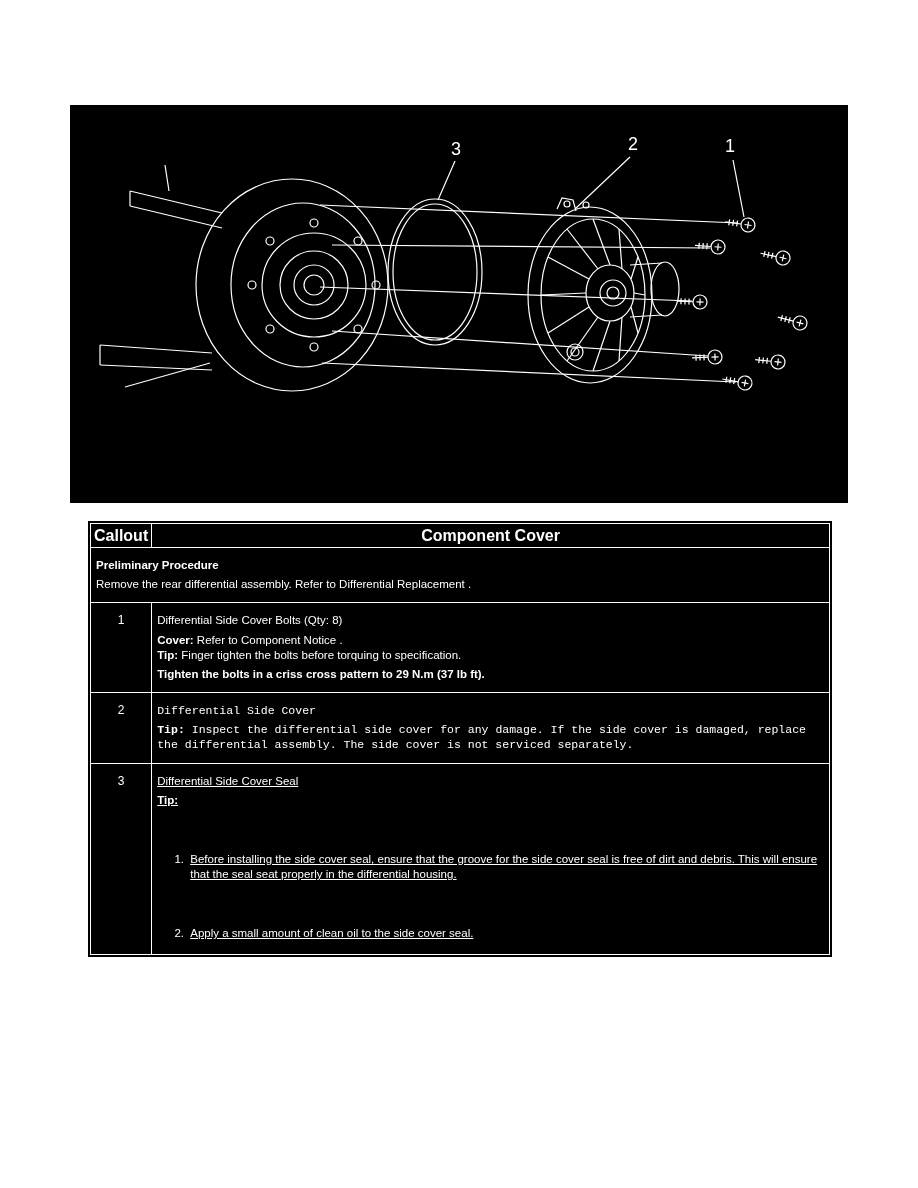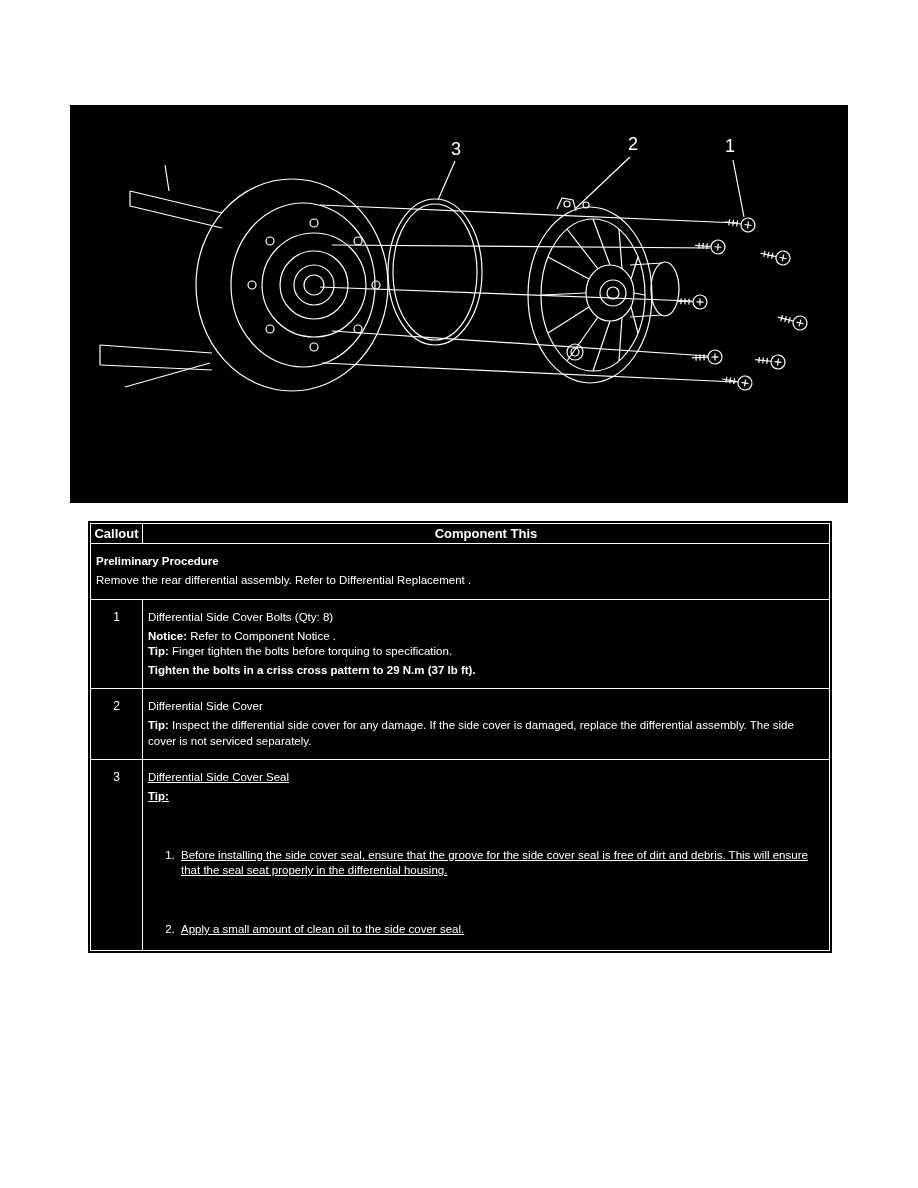--- a/index.html
+++ b/index.html
@@ -24,26 +24,26 @@
     position:absolute; left:88px; top:521px; width:744px;
     background:#000000; border:2px solid #000000;
   }
   table.component-table {
     width:100%; border-collapse:collapse; background:#000000; color:#ffffff;
     font-size:11.5px; line-height:1.32;
   }
   .component-table th, .component-table td {
     border:1px solid #ffffff; padding:10px 5px; vertical-align:top;
   }
-  .component-table th { font-weight:bold; text-align:center; font-size:13px; padding:1px 3px; }
+  .component-table th { font-weight:bold; text-align:center; font-size:16px; padding:1px 3px; }
   .callout-cell { width:52px; text-align:center; vertical-align:middle; font-size:12px; }
   .bold { font-weight:bold; }
   .gap-top { margin-top:4px; }
   .row1-cell { height:88px; }
-  .row2-cell { height:58px; }
+  .row2-cell { height:58px;font-family:Liberation Mono, monospace; }
   .row3-cell { height:104px;text-decoration:underline; }
   ol.steps { margin:10px 0 2px 30px; }
   ol.steps li { margin-bottom:2px; padding-left:3px;margin-top:44px; }
 </style>
 </head>
 <body>
 
 <div class="page">
 
   <div class="diagram">
@@ -204,36 +204,36 @@
         <text x="660" y="47" text-anchor="middle">1</text>
       </g>
     </svg>
   </div>
 
   <div class="tbl-wrap">
     <table class="component-table">
       <tbody>
         <tr>
           <th class="callout-col">Callout</th>
-          <th>Component This</th>
+          <th>Component Cover</th>
         </tr>
 
         <tr>
           <td colspan="2">
             <div class="bold">Preliminary Procedure</div>
             <div class="gap-top">Remove the rear differential assembly. Refer to Differential Replacement .</div>
           </td>
         </tr>
 
         <tr>
           <td class="callout-cell">1</td>
           <td class="row1-cell">
             <div>Differential Side Cover Bolts (Qty: 8)</div>
             <div class="gap-top">
-              <b>Notice:</b>
+              <b>Cover:</b>
               <span>Refer to Component Notice .</span>
             </div>
             <div>
               <b>Tip:</b>
               <span>Finger tighten the bolts before torquing to specification.</span>
             </div>
             <div class="gap-top bold">Tighten the bolts in a criss cross pattern to 29 N.m (37 lb ft).</div>
           </td>
         </tr>
 

